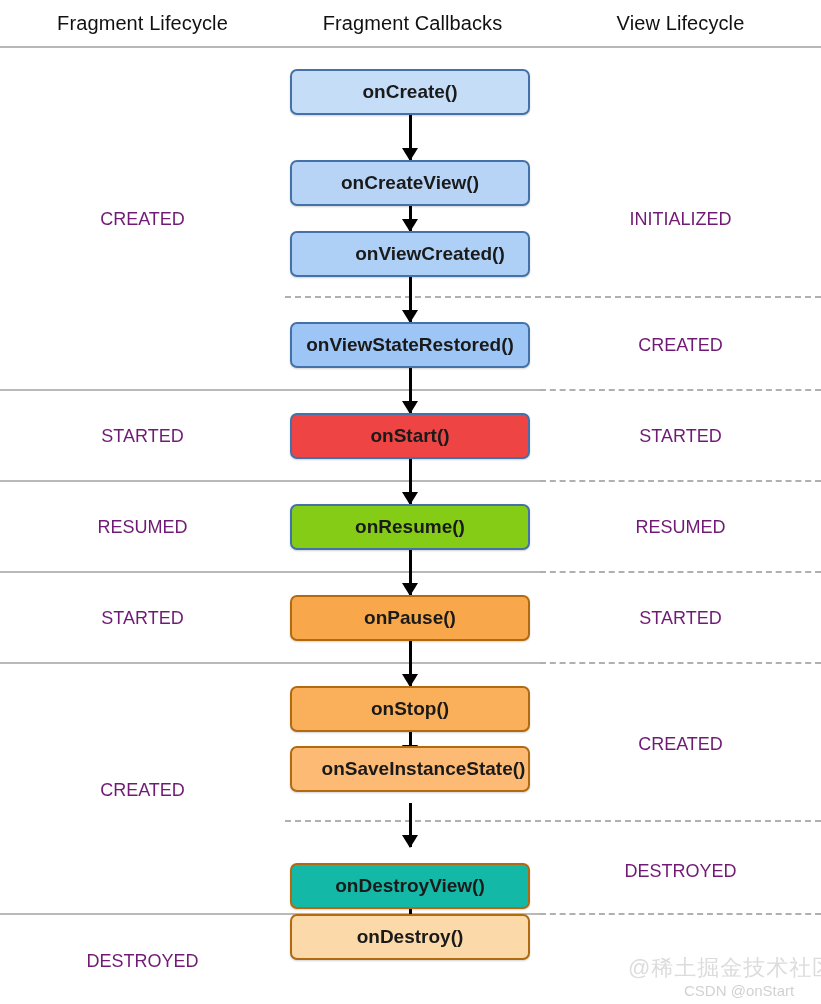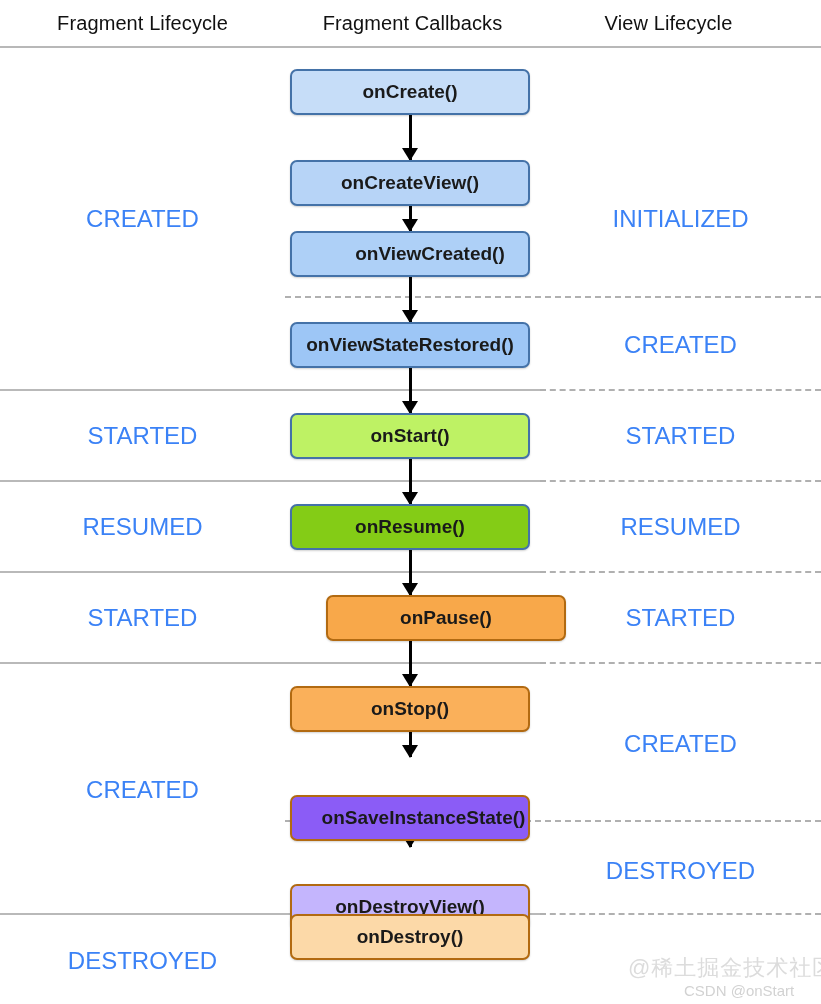--- a/index.html
+++ b/index.html
@@ -12,35 +12,35 @@
   #diagram{position:relative;width:821px;height:908px;}
 
   
   .hdr{
     position:absolute;top:0;height:47px;
     display:flex;align-items:center;justify-content:center;
     font-size:20px;color:#111;letter-spacing:.1px;
   }
   .hdr-left{left:0;width:285px;}
   .hdr-mid{left:285px;width:255px;}
-  .hdr-right{left:528px;width:281px;}
+  .hdr-right{left:540px;width:281px;}
   .hdr-rule{
     position:absolute;left:0;top:46px;width:821px;height:2px;
     background:#b8b8b8;
   }
 
   
   .sep{position:absolute;height:0;border-top:2px solid #b9b9b9;}
   .sep.dash{border-top:2px dashed #b0b0b0;}
 
   
   .state{
     position:absolute;
     display:flex;align-items:center;justify-content:center;
-    font-size:24px;color:#3b82f6;white-space:nowrap;
+    font-size:18px;color:#701a75;white-space:nowrap;
   }
   .state.left{left:0;width:285px;}
   .state.right{left:540px;width:281px;}
 
   
   .cb{
     position:absolute;left:290px;width:240px;height:46px;
     border-radius:7px;
     box-sizing:border-box;
     display:flex;align-items:center;justify-content:center;
@@ -149,25 +149,25 @@
       <div class="arrow" style="top: 893px; height: 45px;">
         <div class="shaft"></div>
         <div class="head"></div>
       </div>
     </div>
   <div id="callback-layer">
       <div class="cb" style="top: 69px; background: rgb(198, 221, 248); border: 2px solid rgb(68, 114, 168);">onCreate()</div>
       <div class="cb" style="top: 160px; background: rgb(183, 212, 247); border: 2px solid rgb(68, 114, 168);">onCreateView()</div>
       <div class="cb" style="top: 231px; background: rgb(174, 208, 247); border: 2px solid rgb(68, 114, 168); padding-left: 40px;">onViewCreated()</div>
       <div class="cb" style="top: 322px; background: rgb(157, 198, 246); border: 2px solid rgb(68, 114, 168);">onViewStateRestored()</div>
-      <div class="cb" style="top: 413px; background: #bef264; border: 2px solid rgb(68, 114, 168);">onStart()</div>
+      <div class="cb" style="top: 413px; background: #ef4444; border: 2px solid rgb(68, 114, 168);">onStart()</div>
       <div class="cb" style="top: 504px; background: #84cc16; border: 2px solid rgb(68, 114, 168);">onResume()</div>
-      <div class="cb" style="top: 595px; background: rgb(248, 168, 74); border: 2px solid rgb(178, 106, 17); margin-left: 36px;">onPause()</div>
+      <div class="cb" style="top: 595px; background: rgb(248, 168, 74); border: 2px solid rgb(178, 106, 17);">onPause()</div>
       <div class="cb" style="top: 686px; background: rgb(250, 176, 90); border: 2px solid rgb(178, 106, 17);">onStop()</div>
-      <div class="cb" style="top: 795px; background: #8b5cf6; border: 2px solid rgb(178, 106, 17); padding-left: 27px;">onSaveInstanceState()</div>
-      <div class="cb" style="top: 884px; background: #c4b5fd; border: 2px solid rgb(178, 106, 17);">onDestroyView()</div>
+      <div class="cb" style="top: 746px; background: #fdba74; border: 2px solid rgb(178, 106, 17); padding-left: 27px;">onSaveInstanceState()</div>
+      <div class="cb" style="top: 863px; background: #14b8a6; border: 2px solid rgb(178, 106, 17);">onDestroyView()</div>
       <div class="cb" style="top: 914px; background: rgb(252, 217, 168); border: 2px solid rgb(178, 106, 17);">onDestroy()</div>
     </div>
 
   <div class="wm wm-cn">@稀土掘金技术社区</div>
   <div class="wm wm-en">CSDN @onStart</div>
 
 </div>
 
 </body></html>

